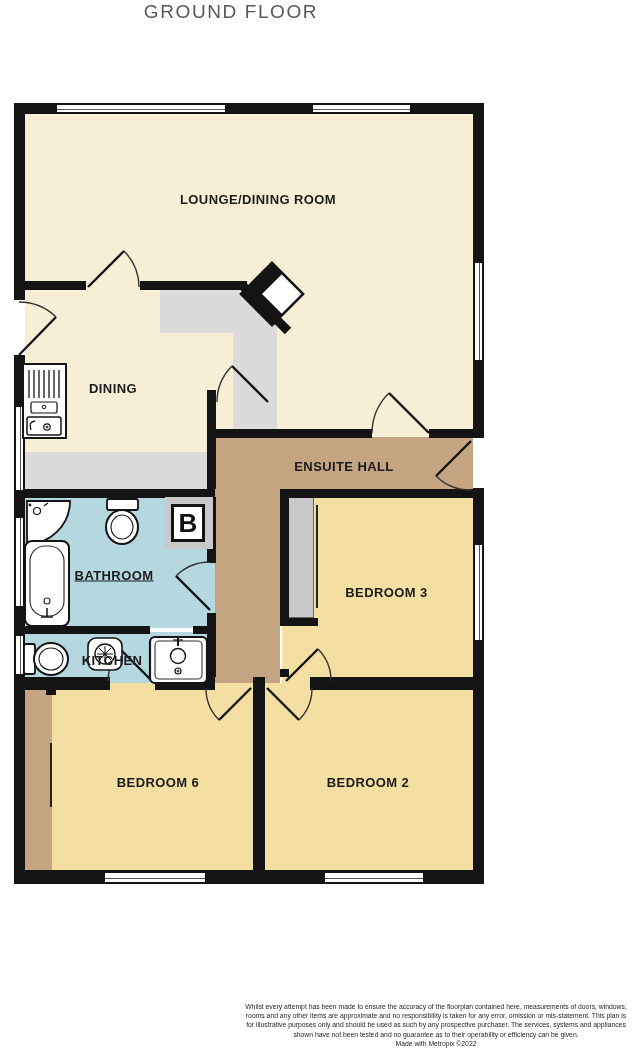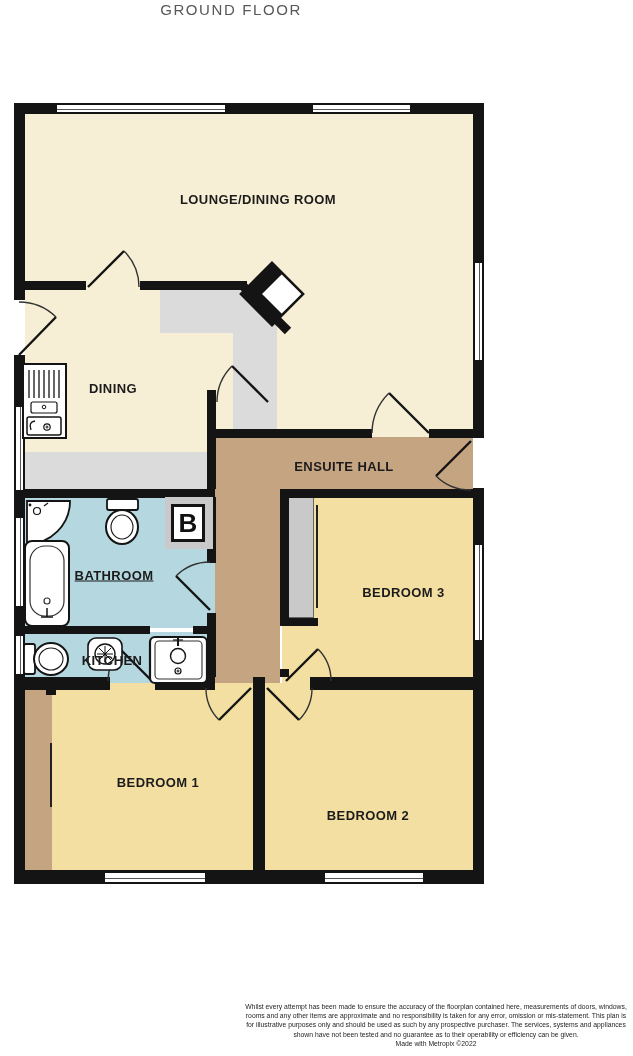--- a/index.html
+++ b/index.html
@@ -3,21 +3,21 @@
 <meta charset="utf-8">
 <style>
   :root{
     --wall:#141414; --cream:#F6EFD5; --yellow:#F4DFA2; --tan:#C5A482;
     --blue:#B5D8E0; --counter_gray:#DBDBDB; --wardrobe_gray:#C9C9C9; --title_gray:#58585A;
   }
   html,body{margin:0;padding:0;background:#fff;}
   #page{position:relative;width:633px;height:1056px;background:#fff;overflow:hidden;
         font-family:"Liberation Sans",sans-serif;}
   .title{position:absolute;left:231px;top:1px;transform:translateX(-50%);
-         font-size:15px;font-weight:500;letter-spacing:1.6px;color:var(--title_gray);white-space:nowrap;}
+         font-size:19px;font-weight:500;letter-spacing:1.6px;color:var(--title_gray);white-space:nowrap;}
   .floor{position:absolute;z-index:10;}
   .wall{position:absolute;background:var(--wall);z-index:30;}
   .gap{position:absolute;background:#fff;z-index:31;}
   .window-h{position:absolute;background:#fff;border-top:2px solid var(--wall);
             border-bottom:2px solid var(--wall);box-sizing:border-box;z-index:35;}
   .window-h::after{content:"";position:absolute;left:0;right:0;top:50%;height:1px;background:#555;}
   .window-v{position:absolute;background:#fff;border-left:2px solid var(--wall);
             border-right:2px solid var(--wall);box-sizing:border-box;z-index:35;}
   .window-v::after{content:"";position:absolute;top:0;bottom:0;left:50%;width:1px;background:#555;}
   .room-label{position:absolute;transform:translate(-50%,-50%);font-weight:bold;font-size:13px;
@@ -218,22 +218,22 @@
 
   <div class="boiler">
     <div class="boiler-inner">B</div>
   </div>
 
   <div class="room-label" style="left:246px;top:199px;margin-left:12px;">LOUNGE/DINING ROOM</div>
   <div class="room-label" style="left:113px;top:388px;">DINING</div>
   <div class="room-label" style="left:344px;top:466px;">ENSUITE HALL</div>
   <div class="room-label" style="left:114px;top:575px;text-decoration:underline;">BATHROOM</div>
   <div class="room-label" style="left:112px;top:660px;">KITCHEN</div>
-  <div class="room-label" style="left:397px;top:592px;padding-left:13px;">BEDROOM 3</div>
-  <div class="room-label" style="left:158px;top:782px;">BEDROOM 1</div>
-  <div class="room-label" style="left:368px;top:782px;margin-top:33px;">BEDROOM 2</div>
+  <div class="room-label" style="left:380px;top:592px;padding-left:13px;">BEDROOM 3</div>
+  <div class="room-label" style="left:158px;top:782px;">BEDROOM 6</div>
+  <div class="room-label" style="left:368px;top:782px;">BEDROOM 2</div>
 
   <div class="footer">
     <div>Whilst every attempt has been made to ensure the accuracy of the floorplan contained here, measurements of doors, windows, rooms and any other items are approximate and no responsibility is taken for any error, omission or mis-statement. This plan is for illustrative purposes only and should be used as such by any prospective purchaser. The services, systems and appliances shown have not been tested and no guarantee as to their operability or efficiency can be given.</div>
     <div>Made with Metropix ©2022</div>
   </div>
 
 </div>
 
 </body></html>

